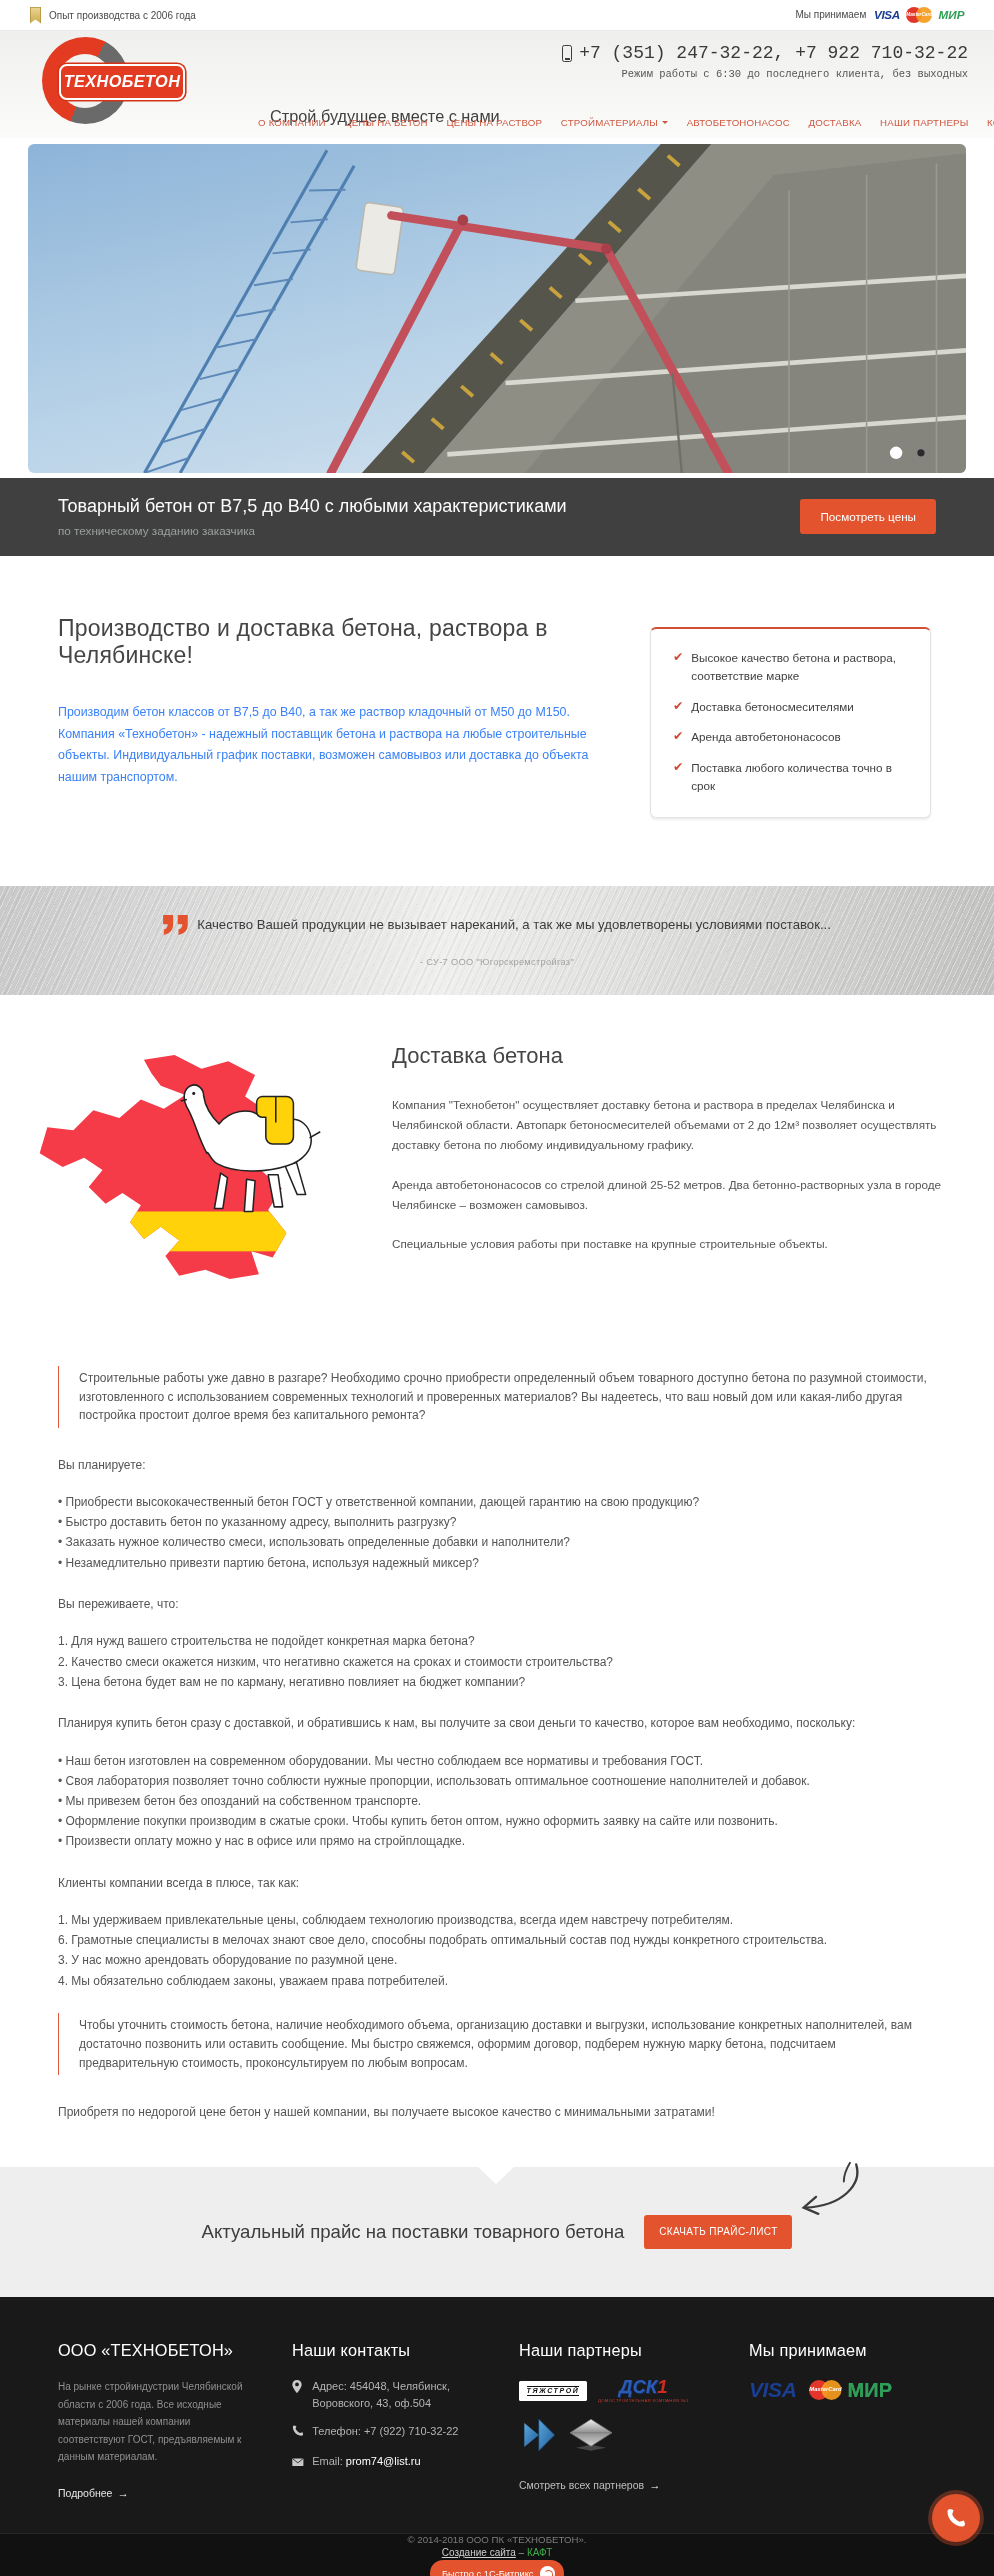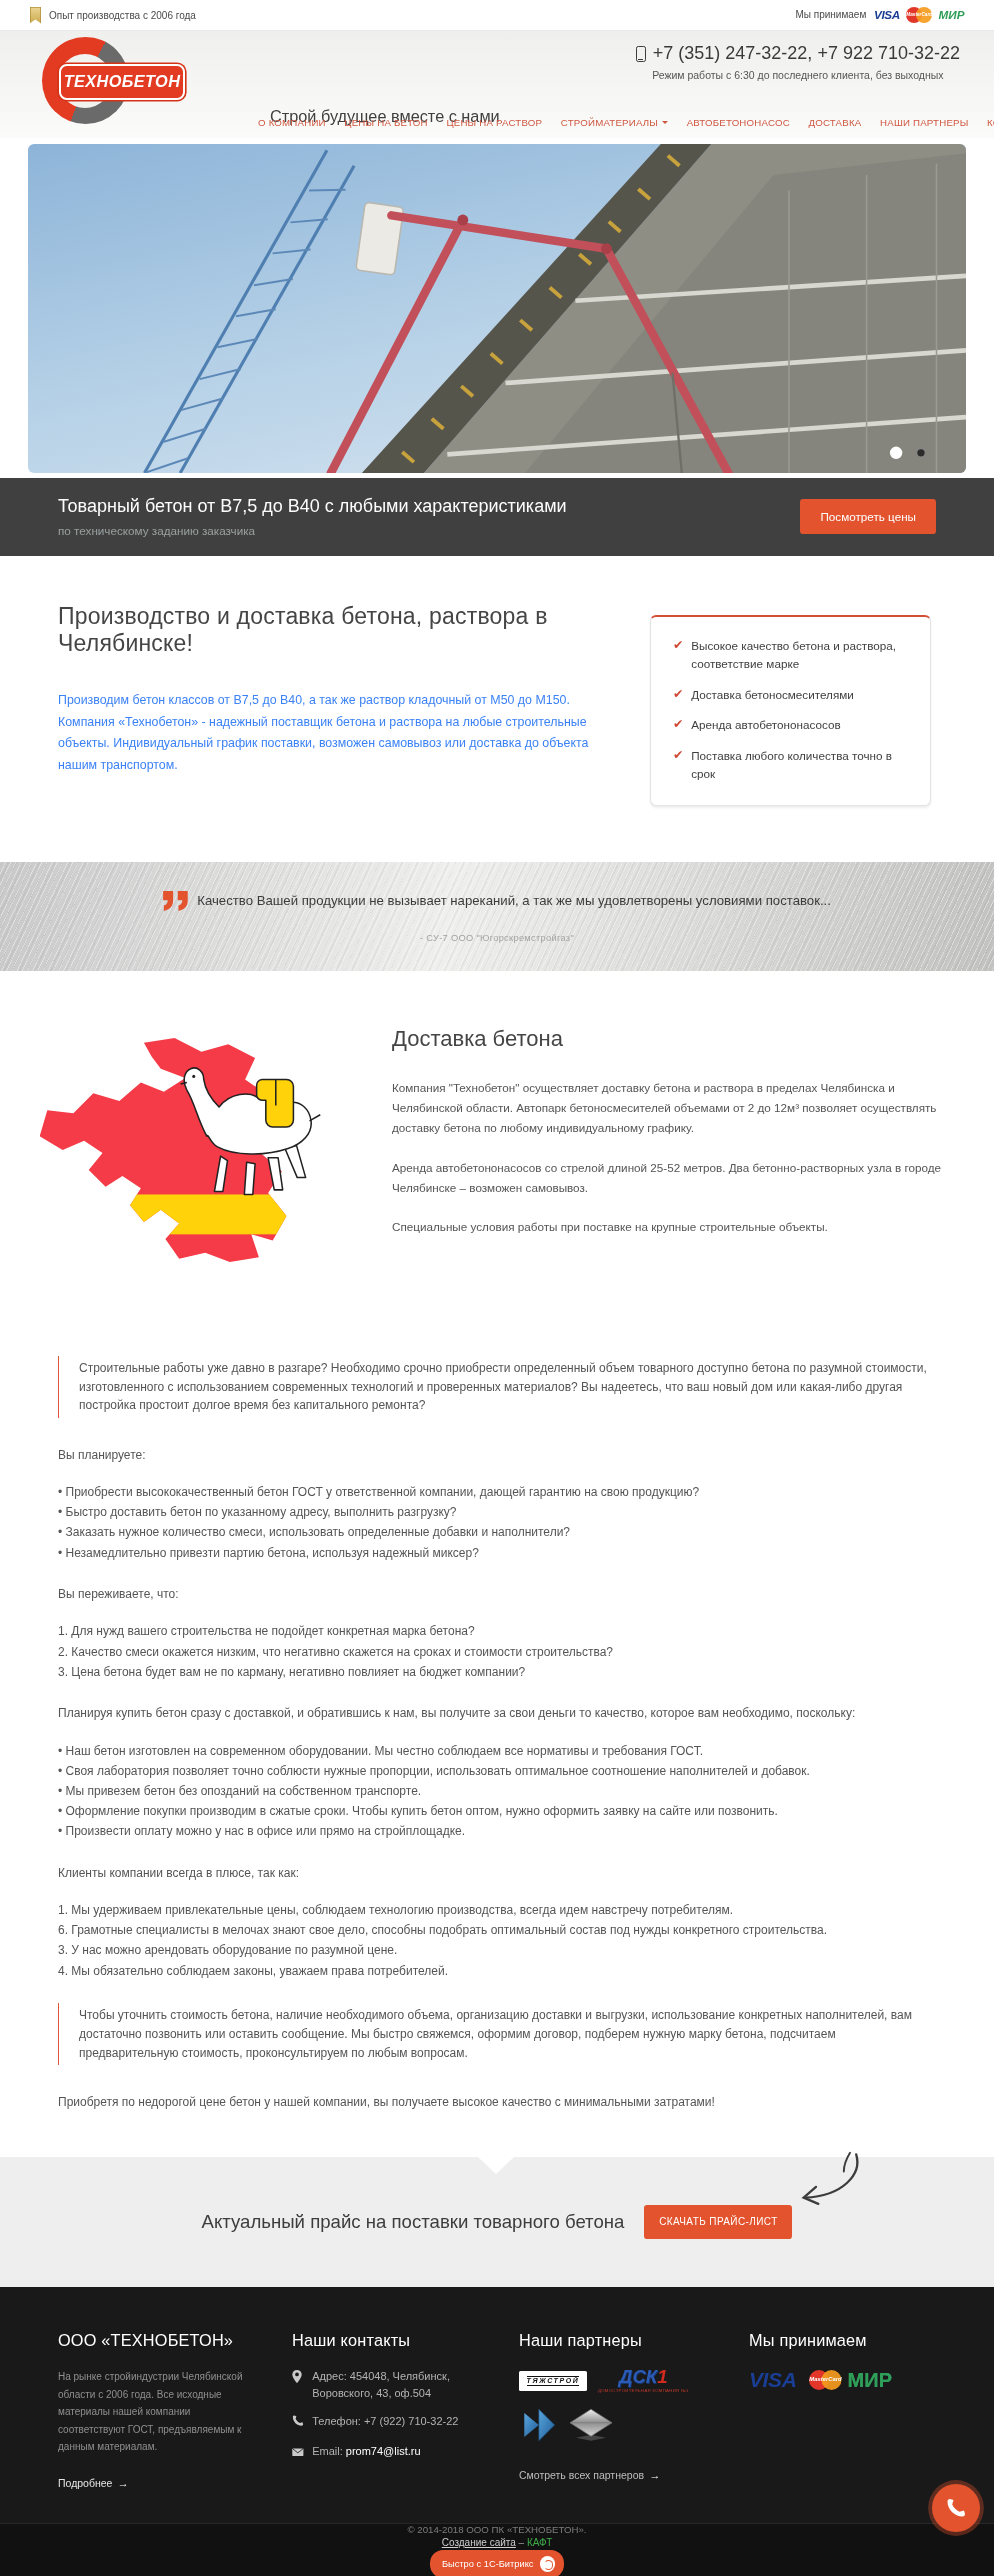--- a/index.html
+++ b/index.html
@@ -24,21 +24,21 @@
 
   
   .header { height:107px; background:linear-gradient(180deg,#efefed,#fbfbfa); position:relative; }
   .logo { position:absolute; left:28px; top:4.7px; width:155px; height:98px; }
   .logo-ring { position:absolute; left:14px; top:1.6px; width:87px; height:87px; border-radius:50%;
     background:conic-gradient(from 200deg, #e23b22 0 52%, #6a6a6a 52% 100%); }
   .logo-ring::after { content:""; position:absolute; left:16.3px; top:16.3px; width:54px; height:54px; border-radius:50%; background:#f2f2f0; }
   .logo-badge { position:absolute; left:31px; top:28px; width:126px; height:36px; background:#e23b22; border:2.3px solid #fff; border-radius:7.8px; box-shadow:0 0 0 1.6px #d43317; display:flex; align-items:center; justify-content:center; }
   .logo-badge span { color:#fff; font-weight:bold; font-style:italic; font-size:16.3px; letter-spacing:0.4px; }
   .tagline { position:absolute; left:270px; top:76px; font-size:16.3px; color:#3f3f3f; }
-  .header-contacts { position:absolute; right:34px; top:12.4px; text-align:center; }
+  .header-contacts { position:absolute; right:26px; top:12.4px; text-align:right;font-family:Liberation Mono, monospace; }
   .phones-row { display:flex; align-items:center; gap:7px; }
   .phone-glyph { width:10px; height:16.3px; border:1.6px solid #3d3d3d; border-radius:2.3px; position:relative; }
   .phone-glyph::after { content:""; position:absolute; left:1.6px; bottom:0.8px; right:1.6px; height:1.6px; background:#3d3d3d; }
   .phones { font-size:18px; color:#3a3a3a; }
   .work-hours { font-size:10.5px; color:#565656; margin-top:4.7px; }
   .nav { position:absolute; left:258px; bottom:10px; display:flex; gap:18.6px; white-space:nowrap; }
   .nav a { text-decoration:none; color:#cf5740; font-size:9.7px; letter-spacing:0.2px; display:flex; align-items:center; gap:3.9px; }
   .caret { width:0; height:0; border-left:3.1px solid transparent; border-right:3.1px solid transparent; border-top:3.9px solid #cf5740; display:inline-block; }
 
   
@@ -50,41 +50,41 @@
   .slidebar { background:#404040; height:78px; }
   .slidebar-inner { width:940px; margin:0 auto; height:100%; display:flex; align-items:center; padding:0 31px; }
   .slide-texts { flex:1; }
   .slide-title { color:#fdfdfd; font-size:18px; font-weight:400; }
   .slide-sub { color:#9aa09f; font-size:11.7px; margin-top:7px; }
   .btn { display:inline-block; background:#e2532e; color:#fff; border:none; border-radius:3.1px; cursor:pointer; font-family:inherit; }
   .btn-prices { font-size:11.7px; padding:11px 20px; }
 
   
   .intro { padding:47px 0 56px; }
-  .intro-inner { width:878px; margin:0 auto; display:flex; gap:37px; }
+  .intro-inner { width:878px; margin:12px auto; display:flex; gap:37px; }
   .intro-left { width:555px; }
   .intro-left h1 { font-size:23px; font-weight:400; color:#454545; margin-bottom:33px; letter-spacing:0.2px; }
   .intro-left p { font-size:12.4px; line-height:1.75; color:#3b82f6; }
   .feature-card { width:281px; align-self:flex-start; margin-top:12.4px; background:#fff; border:0.8px solid #e3e3e3; border-top:2.3px solid #d44f38; border-radius:6.2px; box-shadow:0 1.6px 2.3px rgba(0,0,0,.07); padding:20px 22px 9.3px; }
   .feature { display:flex; align-items:flex-start; margin-bottom:13.2px; font-size:11.7px; line-height:1.5; color:#3f3f3f; }
   .check { color:#cf4632; font-size:12.4px; margin-right:7.8px; line-height:1.4; }
 
   
   .quoteband { height:109px; display:flex; flex-direction:column; align-items:center; justify-content:center;
     background-image:
       repeating-linear-gradient(115deg, rgba(255,255,255,.4) 0 0.8px, rgba(255,255,255,0) 0.8px 4.7px),
       repeating-linear-gradient(115deg, rgba(90,90,90,.07) 0 1.6px, rgba(0,0,0,0) 1.6px 7px),
       linear-gradient(100deg,#c9c9c9,#efefee 45%,#d6d6d5 75%,#c2c2c1); }
   .quote-line { width:761px; text-align:center; font-size:13.2px; color:#3c3c3c; line-height:1.6; }
   .quote-icon { display:inline-block; vertical-align:-6.2px; margin-right:7.8px; }
   .quote-author { margin-top:15.5px; font-size:9.3px; color:#a3a3a3; letter-spacing:0.3px; }
 
   
   .delivery { padding:40px 0 50px; }
-  .delivery-inner { width:940px; margin:15px auto; display:flex; gap:65px; }
+  .delivery-inner { width:940px; margin:8px auto; display:flex; gap:65px; }
   .map-wrap { width:300px; flex:none; padding-top:9.3px; }
   .delivery-text { flex:1; padding-right:3.1px; }
   .delivery-text h2 { font-size:22px; font-weight:400; color:#454545; margin-bottom:26.4px; }
   .delivery-text p { font-size:11.7px; line-height:1.7; color:#555; margin-bottom:20px; }
   .delivery-special { font-size:14.8px; color:#484848; margin-top:4.7px; }
 
   
   .article { width:878px; margin:0 auto; padding-bottom:45px; font-size:12px; line-height:1.55; color:#555; }
   .article blockquote { border-left:1.6px solid #e2573c; padding:3.1px 7.8px 3.1px 20px; margin:23px 0 28px; }
   .article p.label { margin:23px 0 18.6px; }

